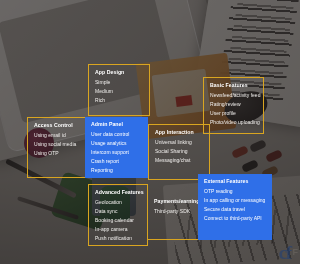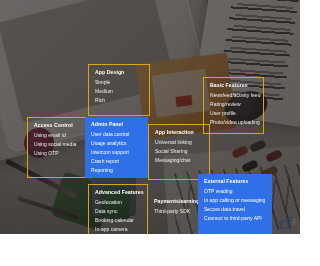--- a/index.html
+++ b/index.html
@@ -9,21 +9,21 @@
   body {
     width: 300px;
     height: 266px;
     overflow: hidden;
     font-family: "Liberation Sans", sans-serif;
   }
 
   #stage {
     position: relative;
     width: 300px;
-    height: 234px;
+    height: 264px;
     overflow: hidden;
     background: #585552;
   }
 
   
   .photo {
     position: absolute;
     inset: 0;
     overflow: hidden;
     background:

